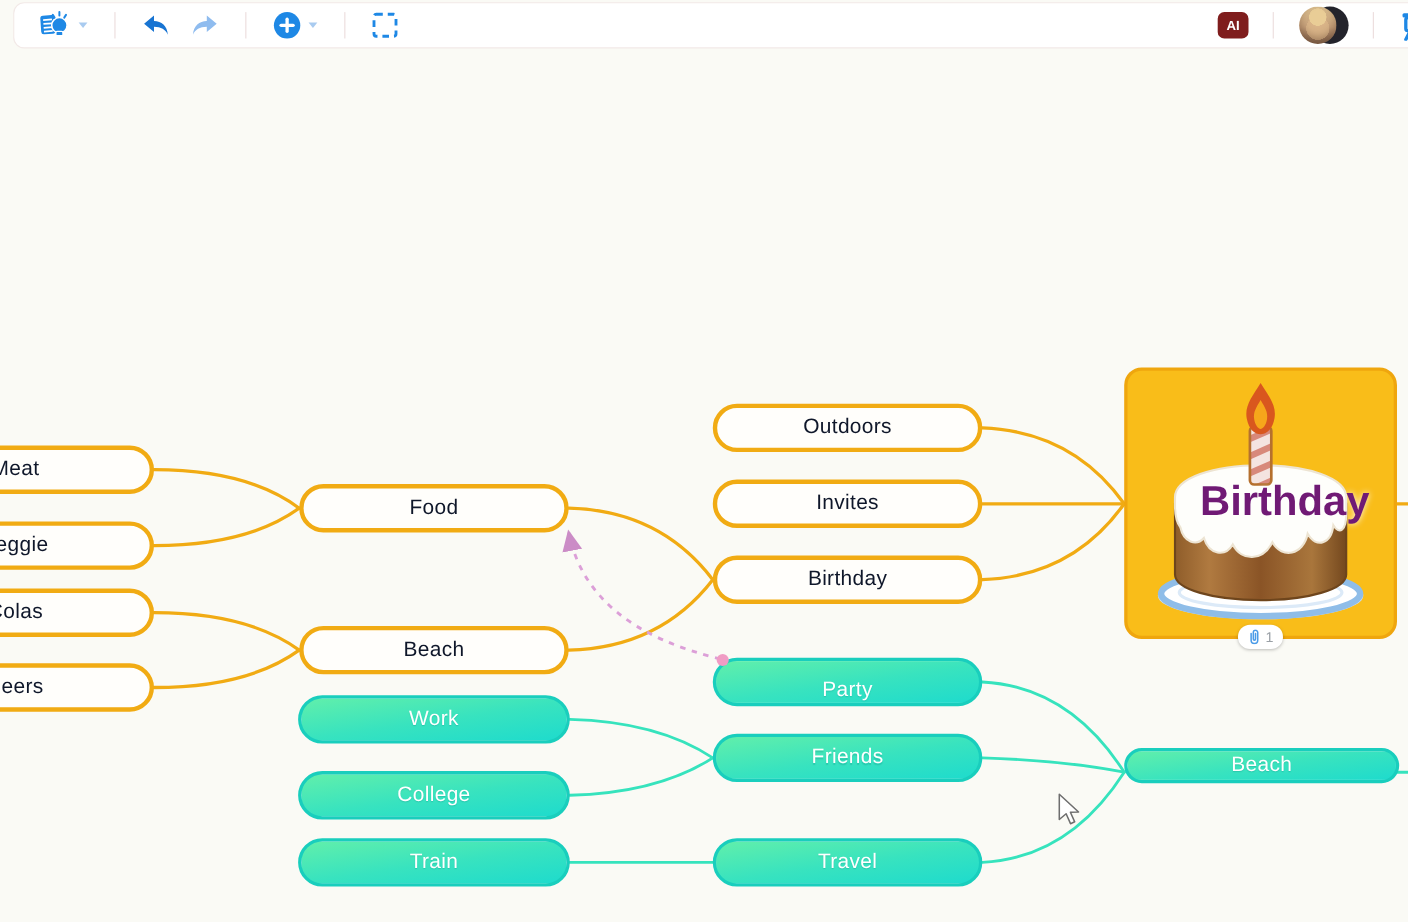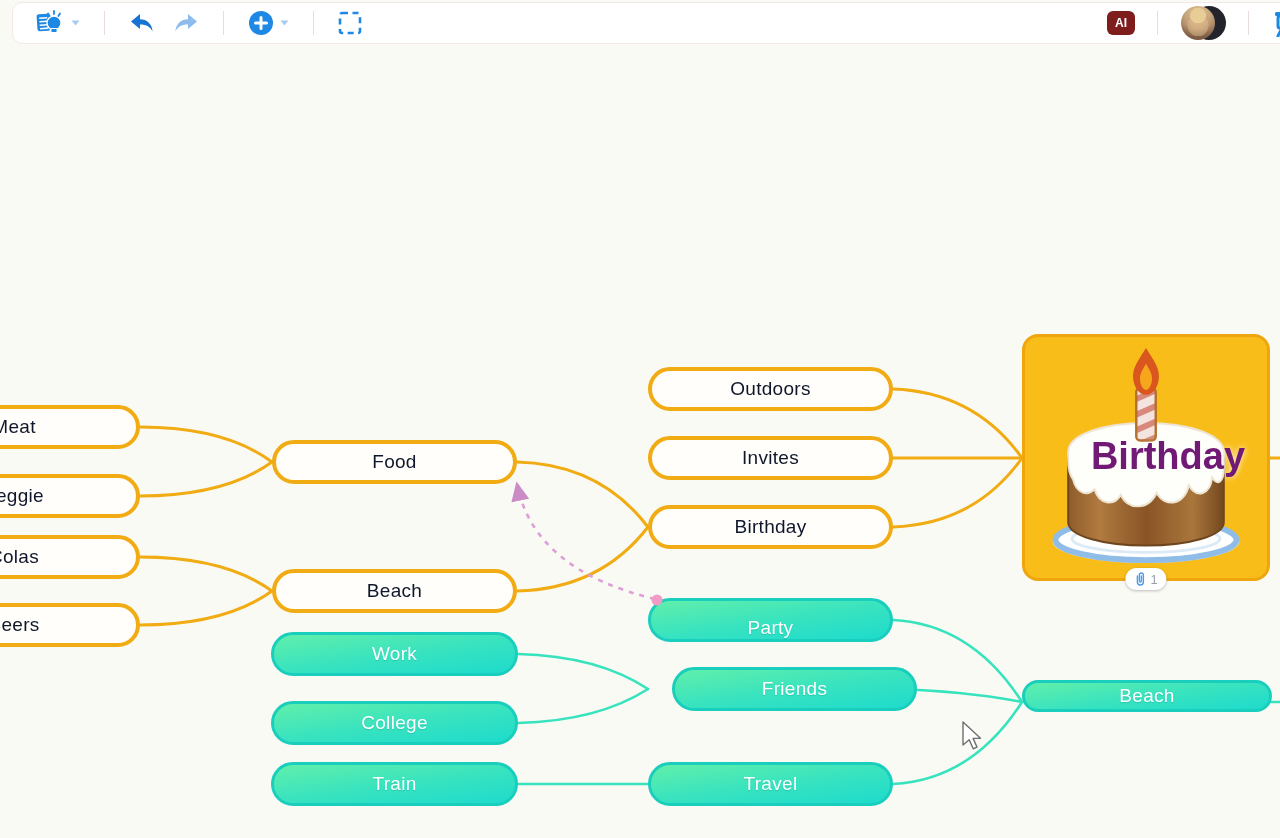--- a/index.html
+++ b/index.html
@@ -199,21 +199,21 @@
 <div class="pill yellow" style="left:648px;top:436px;width:245px;height:44px;align-items:center;">
   <span>Invites</span>
 </div>
 <div class="pill yellow" style="left:648px;top:505px;width:245px;height:44px;">
   <span>Birthday</span>
 </div>
 
 <div class="pill teal" style="left:648px;top:598px;width:245px;height:44px;align-items:flex-end;">
   <span>Party</span>
 </div>
-<div class="pill teal" style="left:672px;top:667px;width:245px;height:44px;">
+<div class="pill teal" style="left:648px;top:667px;width:245px;height:44px;">
   <span>Friends</span>
 </div>
 <div class="pill teal" style="left:648px;top:762px;width:245px;height:44px;">
   <span>Travel</span>
 </div>
 <div class="pill teal" style="left:271px;top:632px;width:247px;height:44px;">
   <span>Work</span>
 </div>
 <div class="pill teal" style="left:271px;top:701px;width:247px;height:44px;">
   <span>College</span>

